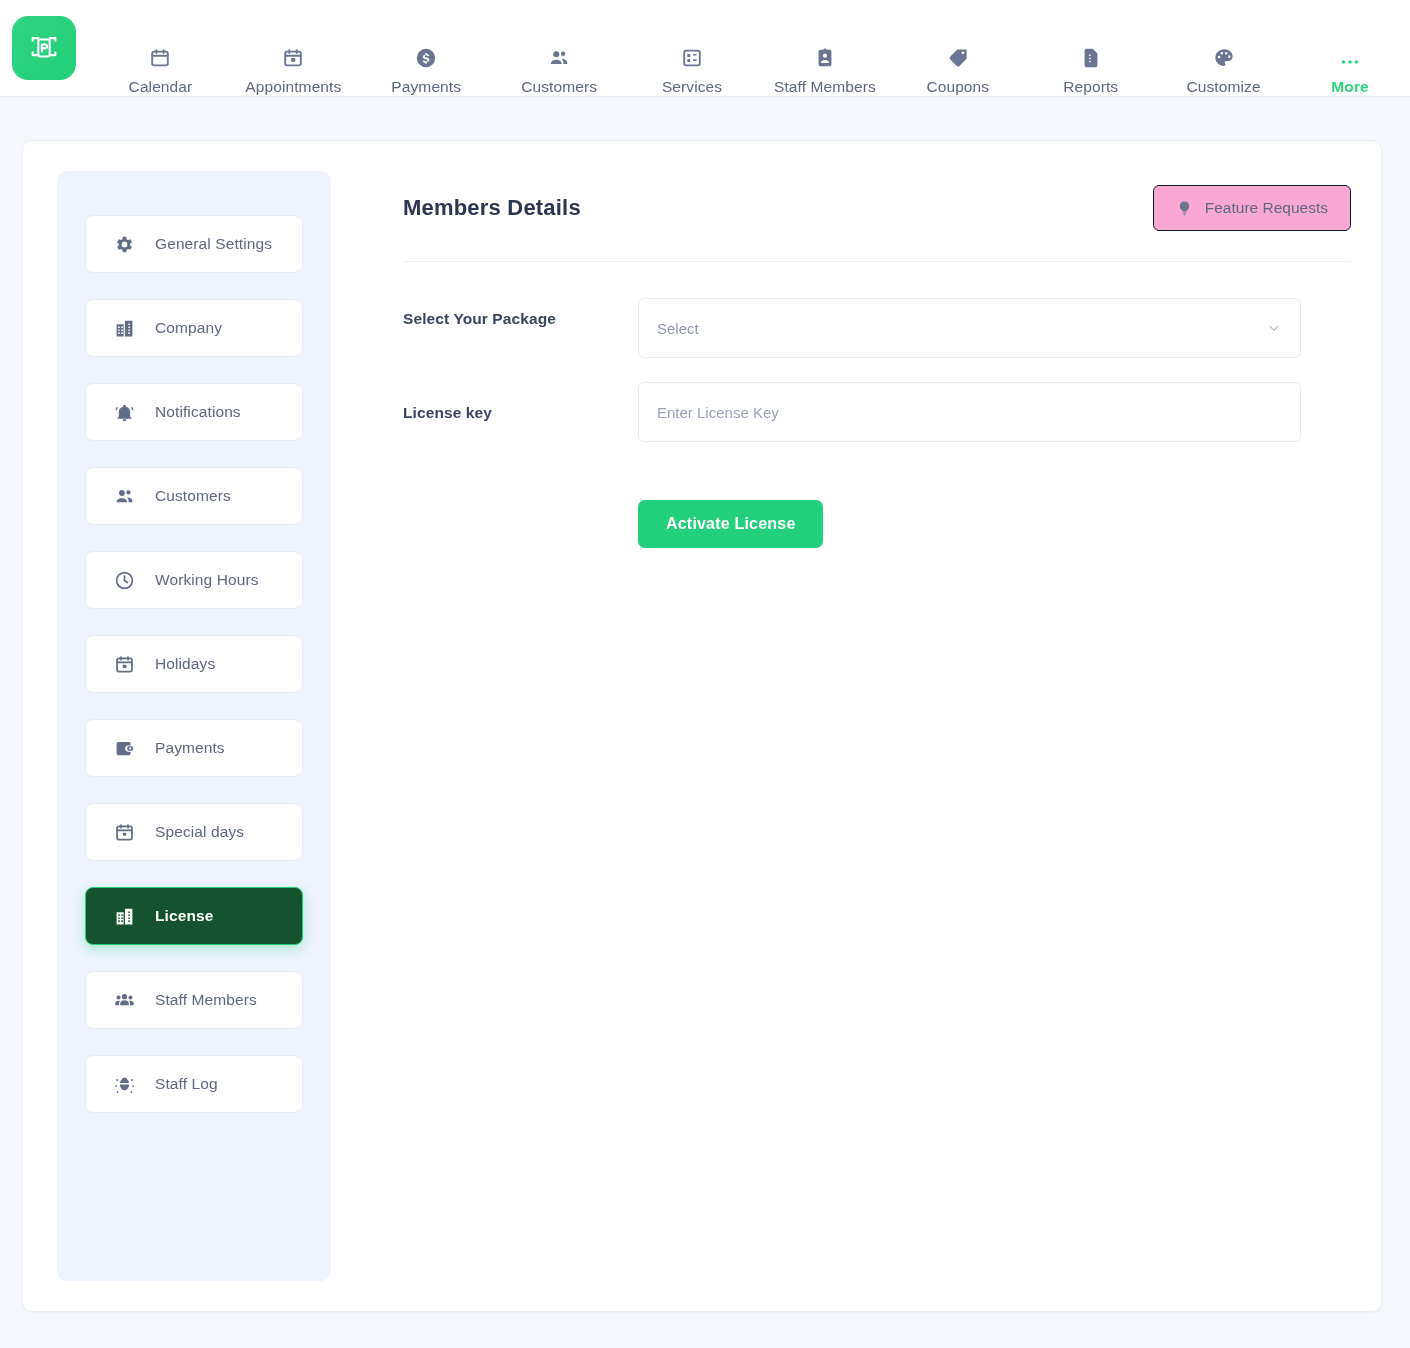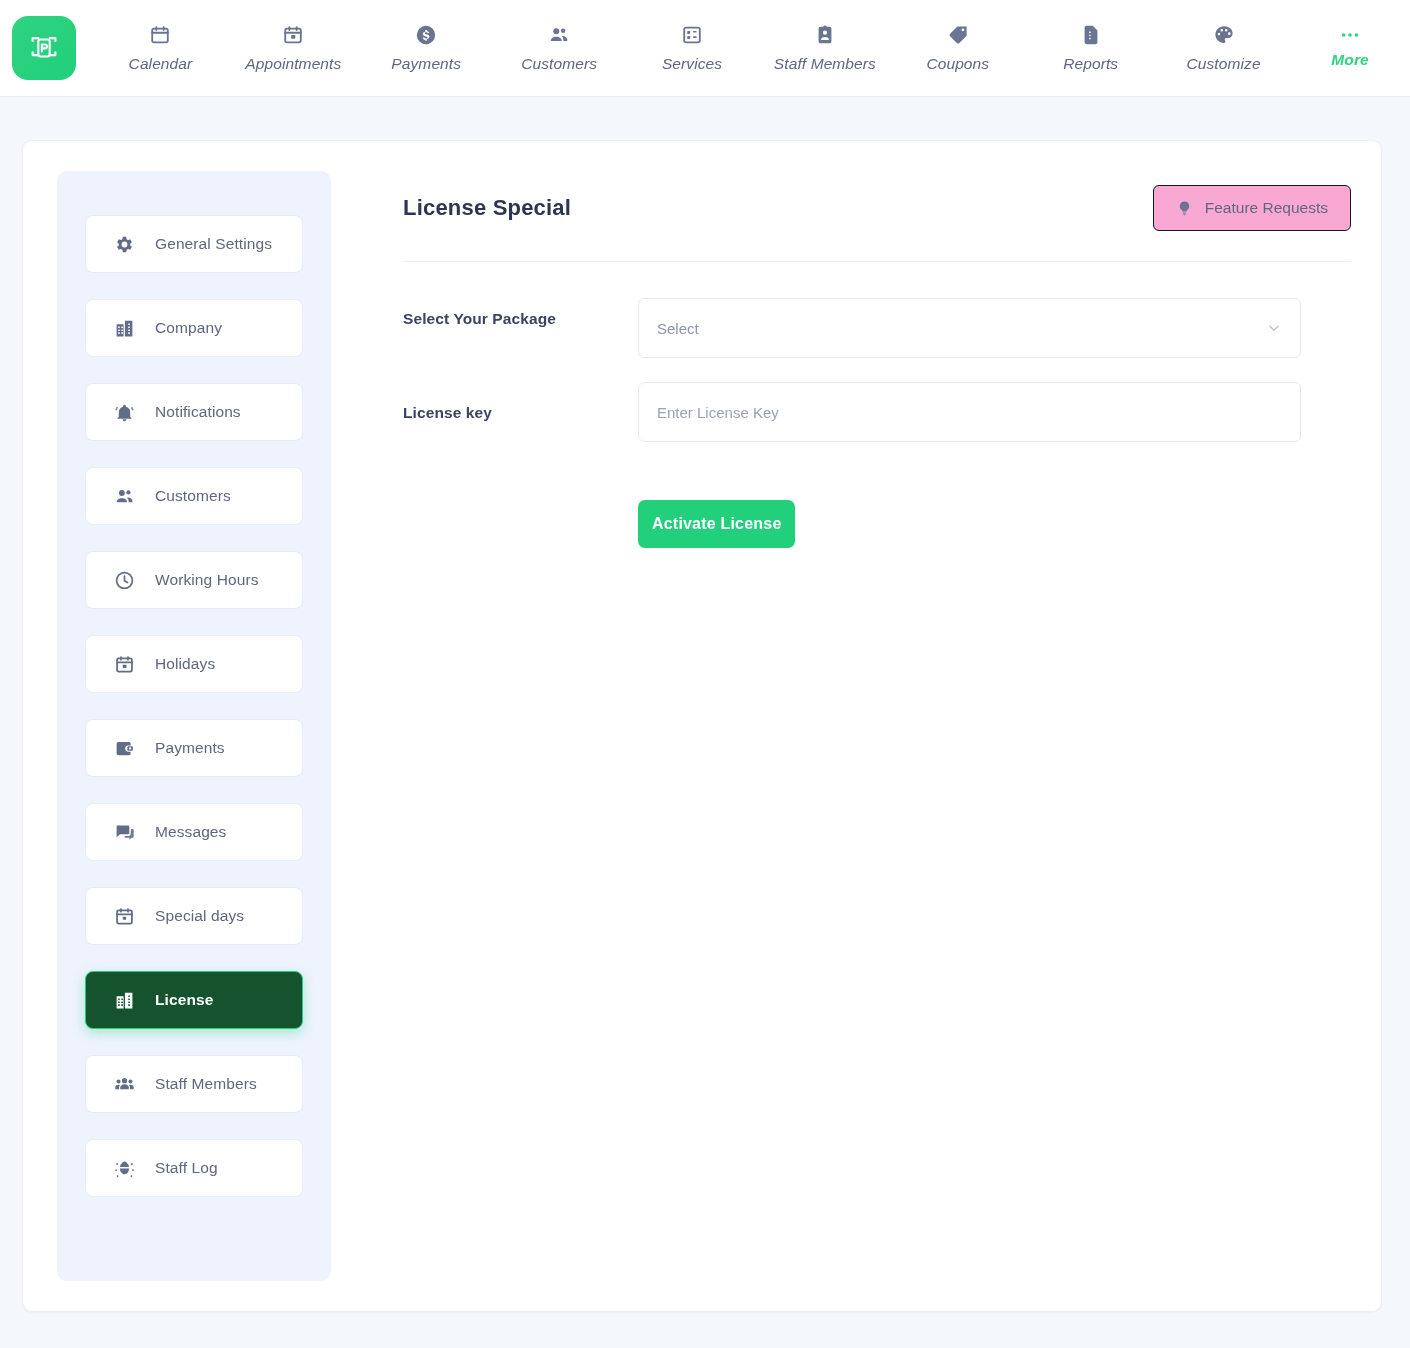--- a/index.html
+++ b/index.html
@@ -27,24 +27,23 @@
     border-radius: 16px;
     background: linear-gradient(135deg, #2fd47f 0%, #22cf7a 100%);
     display: flex;
     align-items: center;
     justify-content: center;
     flex: 0 0 auto;
     margin-right: 18px;
   }
   .nav-items {
     display: flex;
-    align-items: center;
+    align-items: flex-end;
     flex: 1 1 auto;
     height: 96px;
-    font-style: italic;
   }
   .nav-item {
     flex: 1 1 0;
     display: flex;
     flex-direction: column;
     align-items: center;
     gap: 9px;
     cursor: pointer;
     user-select: none;
   }
@@ -180,21 +179,21 @@
     cursor: pointer;
     user-select: none;
   }
   .select-field .sel-val { font-size: 15px; color: #8d95ab; }
   .select-field .chev { color: #b9c0cf; line-height: 0; display: block; }
 
   .activate-btn {
     margin-top: 34px;
     margin-left: 235px;
     height: 48px;
-    padding: 0 14px;
+    padding: 0 28px;
     background: #22d07c;
     border: none;
     border-radius: 7px;
     color: #fff;
     font-family: "Liberation Sans", sans-serif;
     font-size: 16px;
     font-weight: 700;
     letter-spacing: .2px;
     cursor: pointer;
   }
@@ -390,29 +389,20 @@
       <span class="snav-ico">
         <svg width="21" height="21" viewBox="0 0 24 24" fill="currentColor">
           <path d="M3 5.5A2 2 0 0 1 5 3.5h12a2 2 0 0 1 2 2v2h-2.6a3.6 3.6 0 0 0 0 7.2H19v2a2 2 0 0 1-2 2H5a2 2 0 0 1-2-2z" transform="translate(0 1)"></path>
           <rect x="15.2" y="9.4" width="6.4" height="5.2" rx="1.4"></rect>
           <circle cx="18.4" cy="12" r="1.3" fill="#fff"></circle>
         </svg>
       </span>
       <span class="snav-label">Payments</span>
     </div>
 
-    <div class="snav-item">
-      <span class="snav-ico">
-        <svg width="21" height="21" viewBox="0 0 24 24" fill="currentColor">
-          <path d="M3 4h13a1.5 1.5 0 0 1 1.5 1.5v7A1.5 1.5 0 0 1 16 14H7l-4 3.5z"></path>
-          <path d="M19.5 8H21a1.5 1.5 0 0 1 1.5 1.5v7A1.5 1.5 0 0 1 21 18h-1l-2.5 2.4V18h-3.8A1.5 1.5 0 0 1 12.2 16h3.8a3 3 0 0 0 3-3z" opacity=".9"></path>
-        </svg>
-      </span>
-      <span class="snav-label">Messages</span>
-    </div>
 
     <div class="snav-item">
       <span class="snav-ico">
         <svg width="21" height="21" viewBox="0 0 24 24" fill="none" stroke="currentColor" stroke-width="2" stroke-linecap="round" stroke-linejoin="round">
           <rect x="3.5" y="5" width="17" height="15" rx="2"></rect>
             <path d="M3.5 9.5h17M8 3.5v3M16 3.5v3"></path>
           <rect x="10.2" y="12.4" width="3.6" height="3.4" rx="0.5" fill="currentColor" stroke="none"></rect>
         </svg>
       </span>
       <span class="snav-label">Special days</span>
@@ -449,21 +439,21 @@
         </svg>
       </span>
       <span class="snav-label">Staff Log</span>
     </div>
 
   </div>
 
   <div class="main">
 
     <div class="main-head">
-      <div class="page-title">License Special</div>
+      <div class="page-title">Members Details</div>
       <div class="feature-btn">
         <span class="fr-ico">
           <svg width="17" height="17" viewBox="0 0 24 24" fill="currentColor">
             <path d="M12 2a6.6 6.6 0 0 0-3.8 12c.5.4.8 1 .8 1.6v.6h6v-.6c0-.6.3-1.2.8-1.6A6.6 6.6 0 0 0 12 2z"></path>
             <rect x="9.4" y="17.6" width="5.2" height="1.5" rx="0.7"></rect>
             <rect x="10.3" y="20.1" width="3.4" height="1.5" rx="0.7"></rect>
           </svg>
         </span>
         <span class="fr-label">Feature Requests</span>
       </div>

